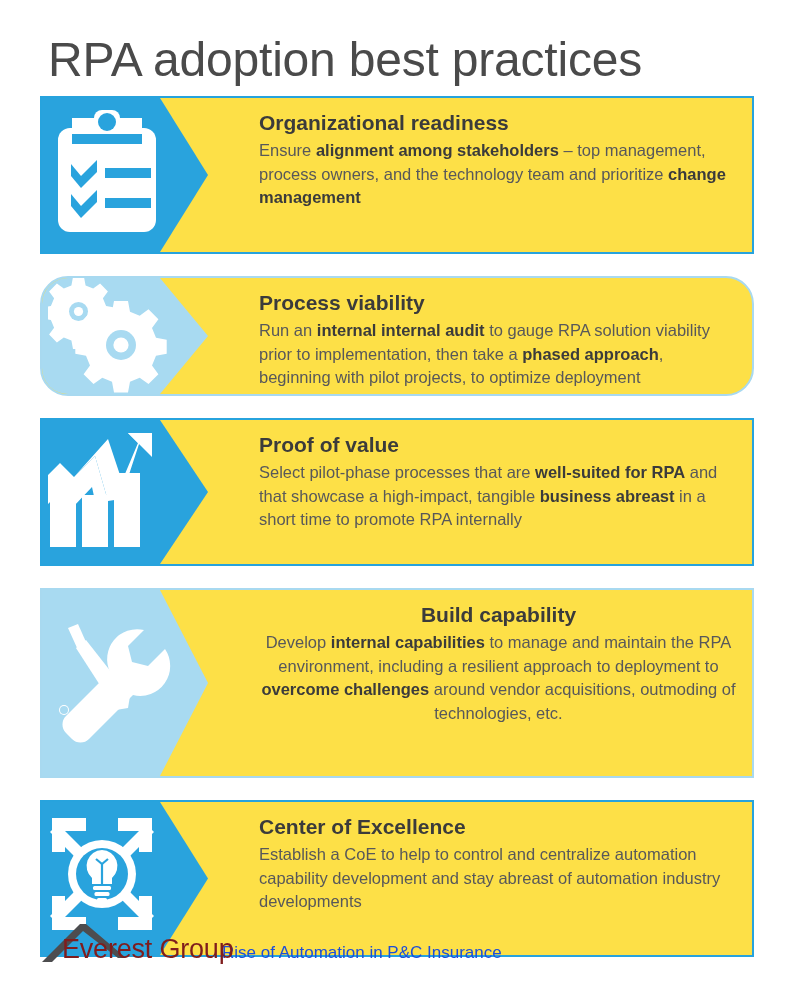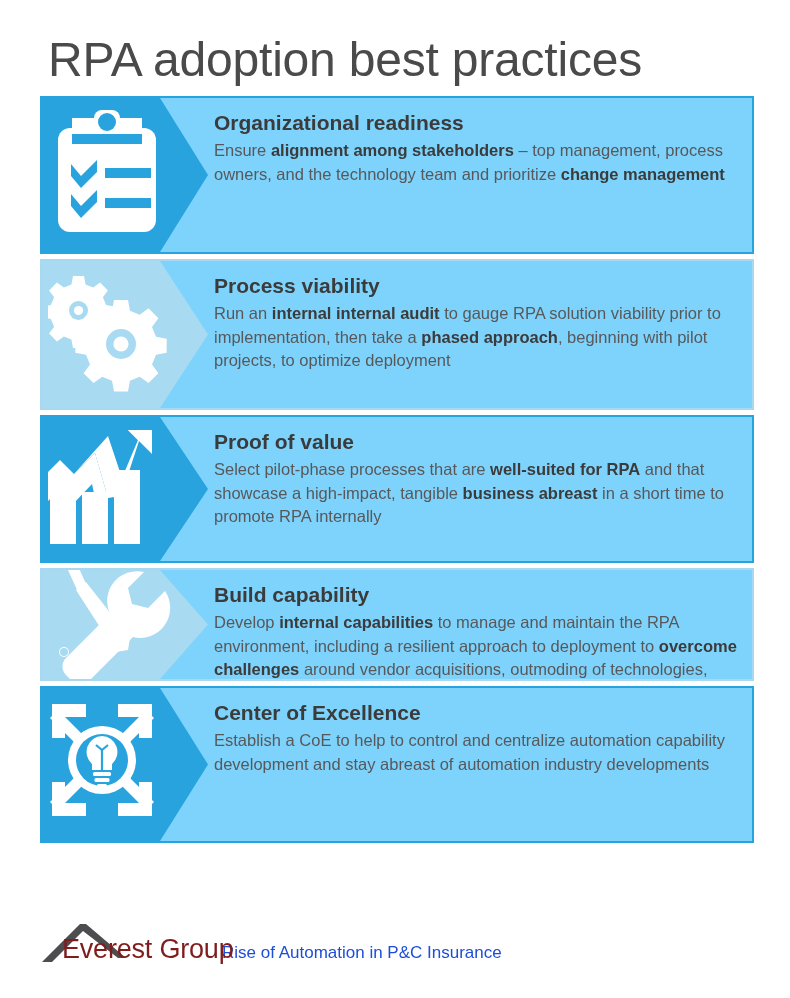--- a/index.html
+++ b/index.html
@@ -35,23 +35,24 @@
   
   .rows {
     position: absolute;
     left: 40px;
     top: 96px;
     width: 714px;
   }
   .row {
     position: relative;
     box-sizing: border-box;
-    background: #7dd3fc;
-    margin-bottom: 5px;
+    background: #fde047;
+    margin-bottom: 22px;
     overflow: hidden;
+    padding-left: 45px;
   }
   .row.dark  { border: 2px solid #27a3dd; }
   .row.light { border: 2px solid #a8d9f0; }
 
   
   .panel {
     position: absolute;
     left: 0;
     top: 0;
     bottom: 0;
@@ -78,23 +79,23 @@
   }
   .row-body {
     font-size: 16.5px;
     color: #58585a;
     line-height: 1.42;
     margin: 0;
   }
   .row-body b { color: #3b3b3b; font-weight: bold; }
 
   .h-r1 { height: 158px; }
-  .h-r2 { height: 151px; }
+  .h-r2 { height: 120px; border-radius: 28px; }
   .h-r3 { height: 148px; }
-  .h-r4 { height: 113px; }
+  .h-r4 { height: 190px; text-align: center; }
   .h-r5 { height: 157px; }
 
   
   .footer {
     position: absolute;
     left: 40px;
     top: 916px;
     display: flex;
     align-items: flex-end;
     height: 52px;

